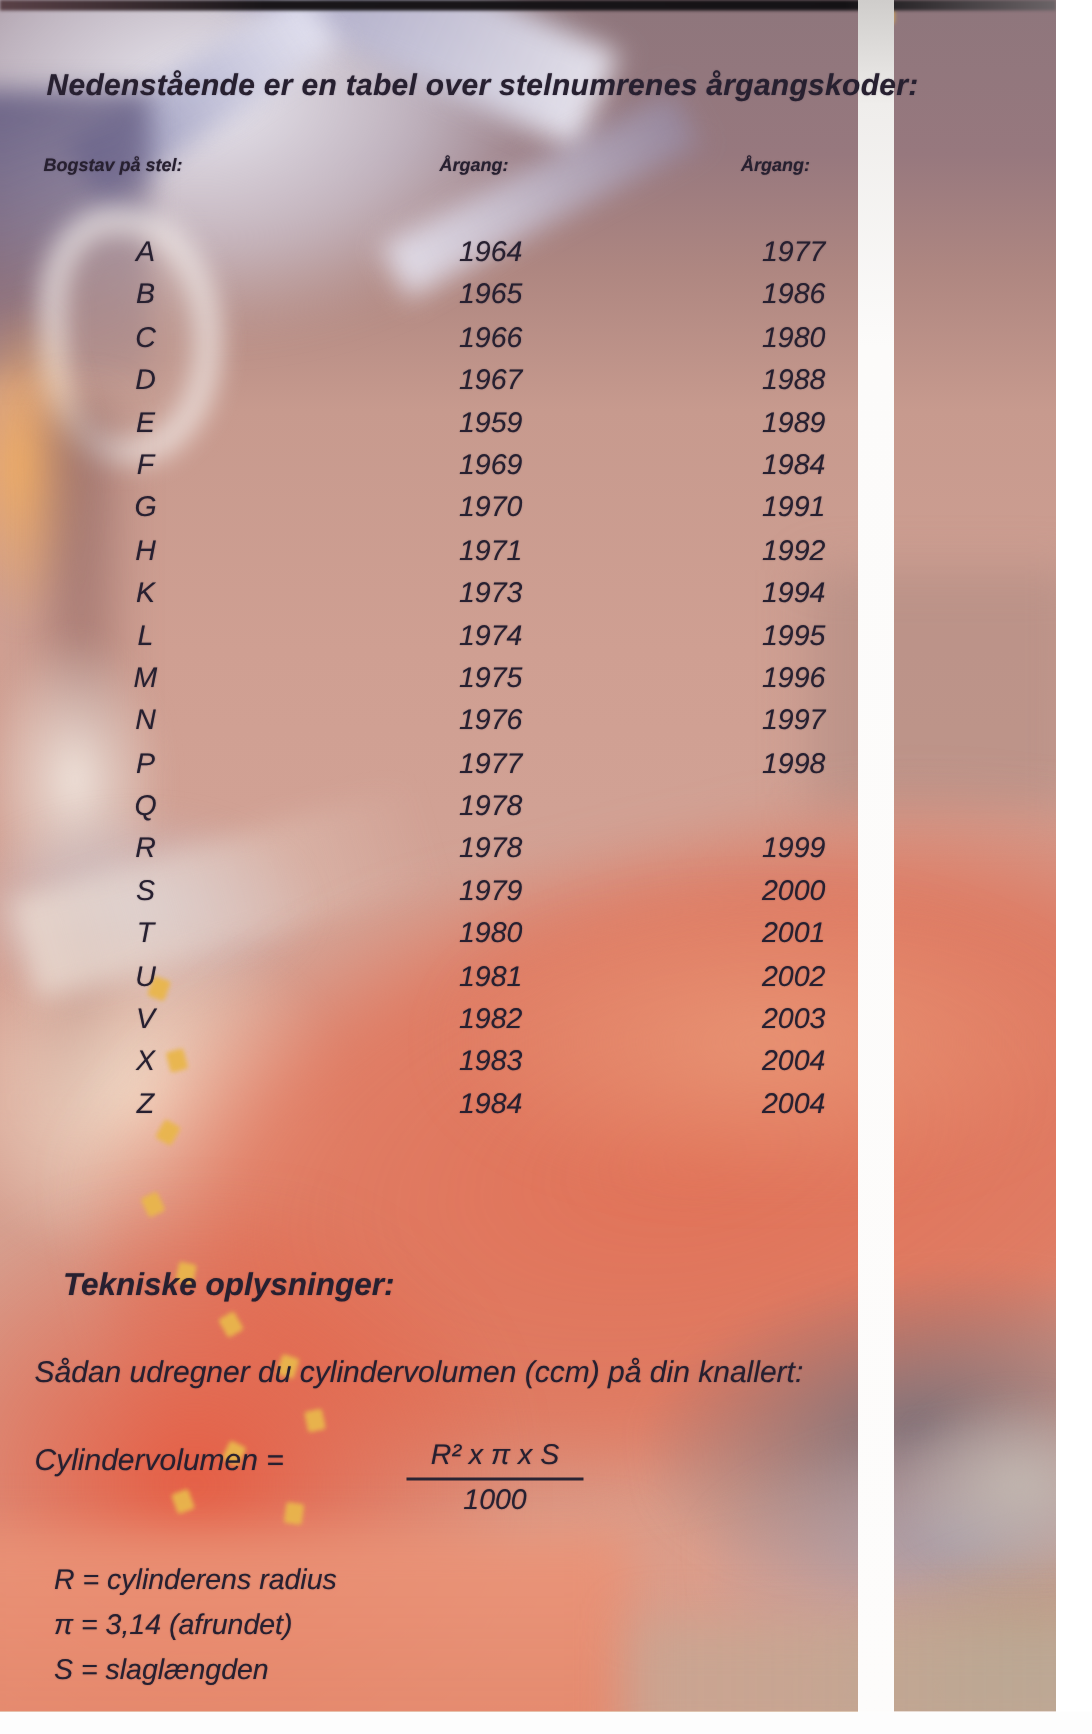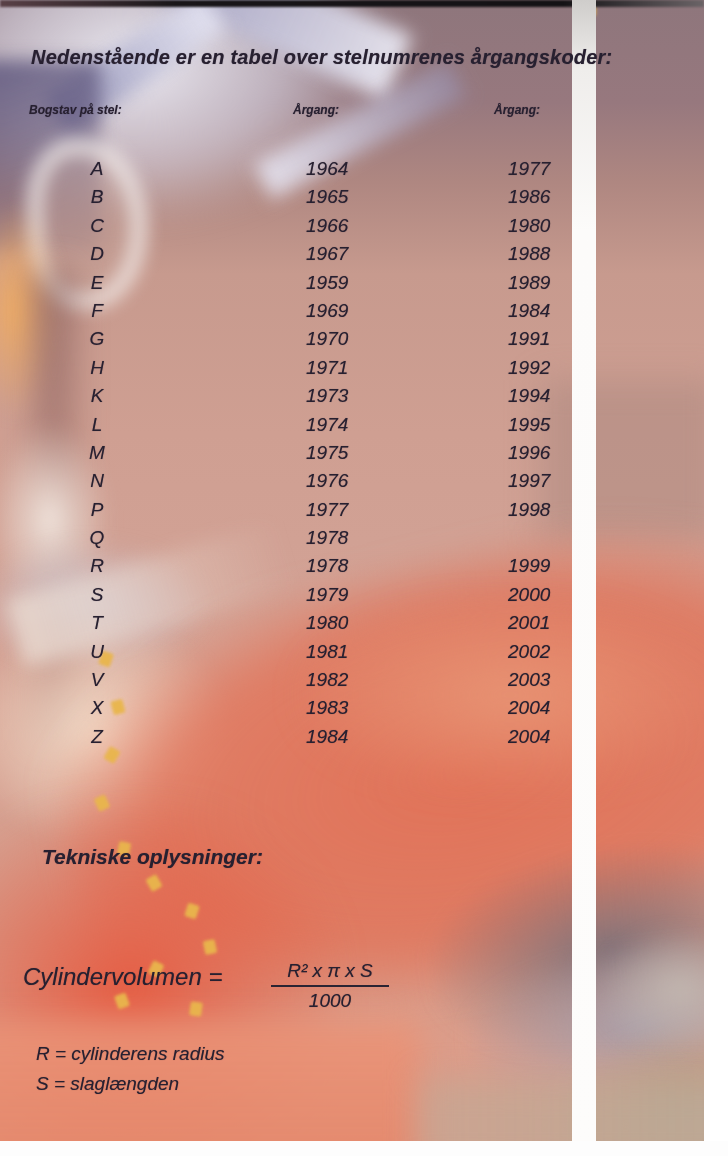--- a/index.html
+++ b/index.html
@@ -51,21 +51,21 @@
   .h-letter{left:29px;} .h-year1{left:293px;} .h-year2{left:494px;}
   .rows{position:absolute;left:0;top:158px;width:704px;}
   .trow{position:relative;height:28.4px;font-size:19px;}
   .trow span{position:absolute;top:0;}
   .c-letter{left:62px;width:70px;text-align:center;}
   .c-year1{left:306px;}
   .c-year2{left:508px;}
   .tech-heading{position:absolute;left:42px;top:845px;font-size:21px;font-weight:700;}
   .tech-intro{position:absolute;left:23px;top:904px;font-size:20px;}
   .formula{position:absolute;left:0;top:960px;width:704px;}
-  .lhs{position:absolute;left:23px;top:3px;font-size:24px;}
+  .lhs{position:absolute;left:23px;top:3px;font-size:20px;}
   .fraction{position:absolute;left:271px;top:0;width:118px;text-align:center;}
   .numerator{display:block;font-size:19px;padding-bottom:3px;border-bottom:2.5px solid #2a2433;}
   .denominator{display:block;font-size:19px;padding-top:3px;}
   .legend{position:absolute;left:36px;top:1043px;}
   .legend-line{height:30px;font-size:19px;}
 </style>
 </head>
 <body>
 
 <div class="scan">
@@ -243,27 +243,29 @@
   </div>
 
   <div class="trow">
     <span class="c-letter">Z</span>
     <span class="c-year1">1984</span>
     <span class="c-year2">2004</span>
   </div>
 </div>
 
     <div class="tech-heading">Tekniske oplysninger:</div>
+    <div class="tech-intro">Sådan udregner du cylindervolumen (ccm) på din knallert:</div>
 
     <div class="formula">
       <span class="lhs">Cylindervolumen =</span>
       <span class="fraction">
         <span class="numerator">R² x π x S</span>
         <span class="denominator">1000</span>
       </span>
     </div>
 
     <div class="legend">
       <div class="legend-line">R = cylinderens radius</div>
+      <div class="legend-line">π = 3,14 (afrundet)</div>
       <div class="legend-line">S = slaglængden</div>
     </div>
   </div>
 </div>
 
 </body></html>

